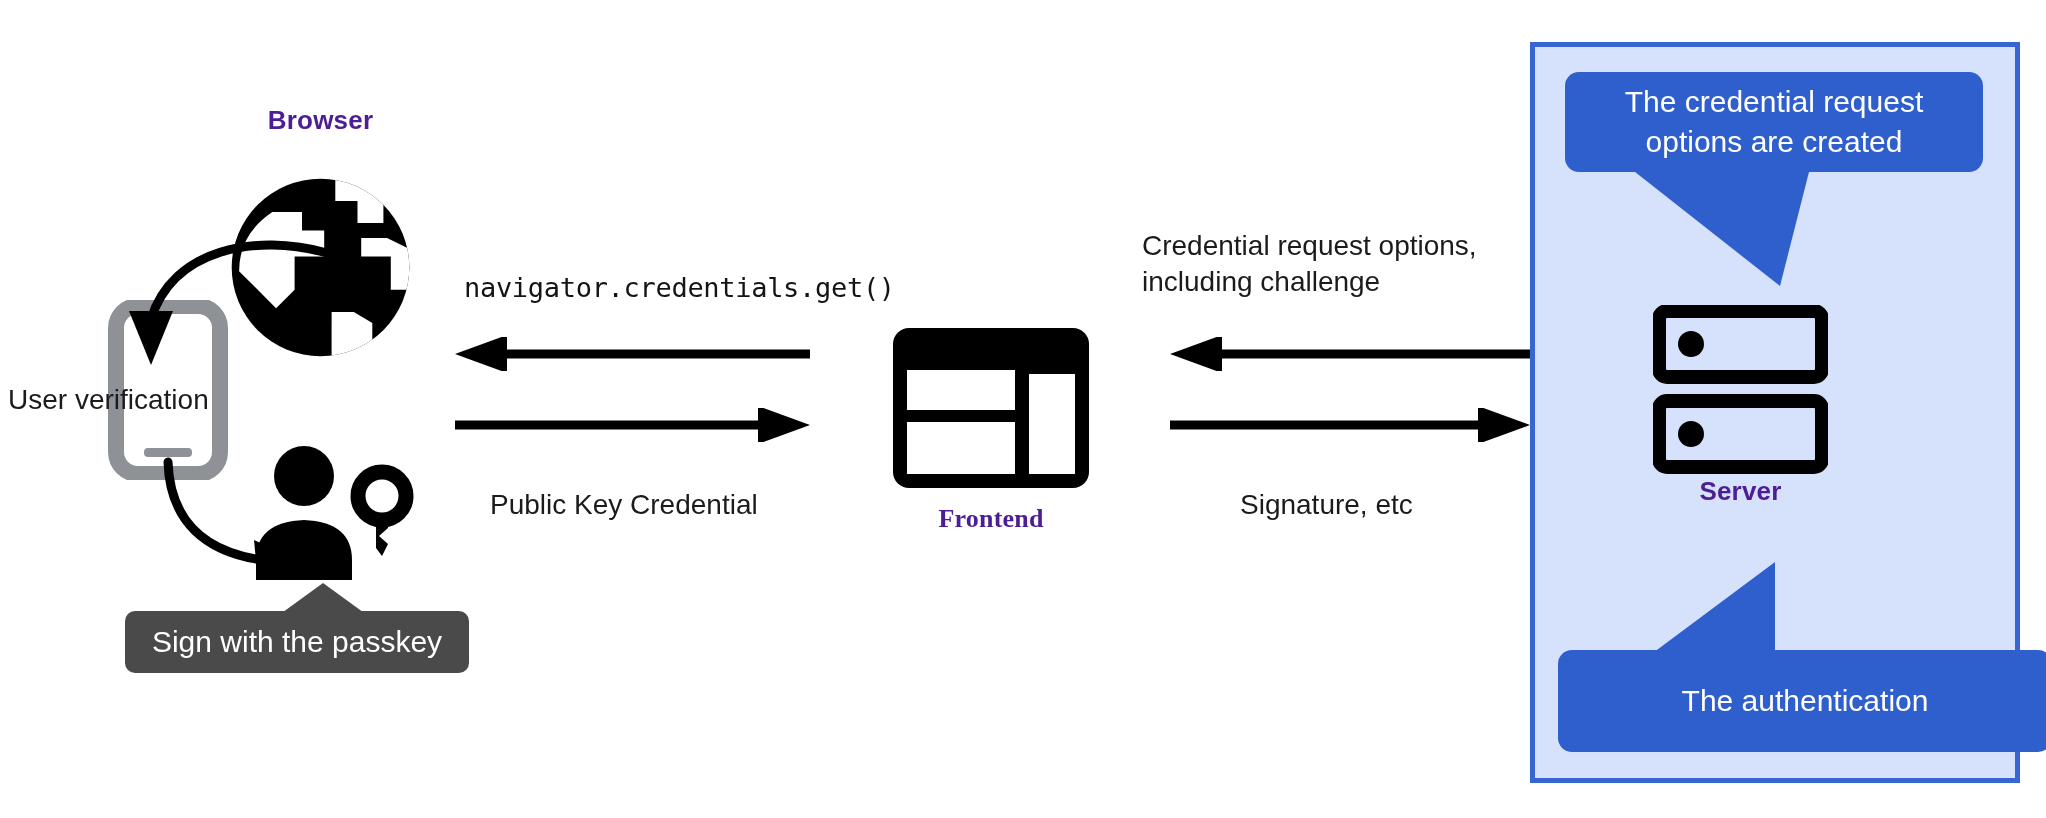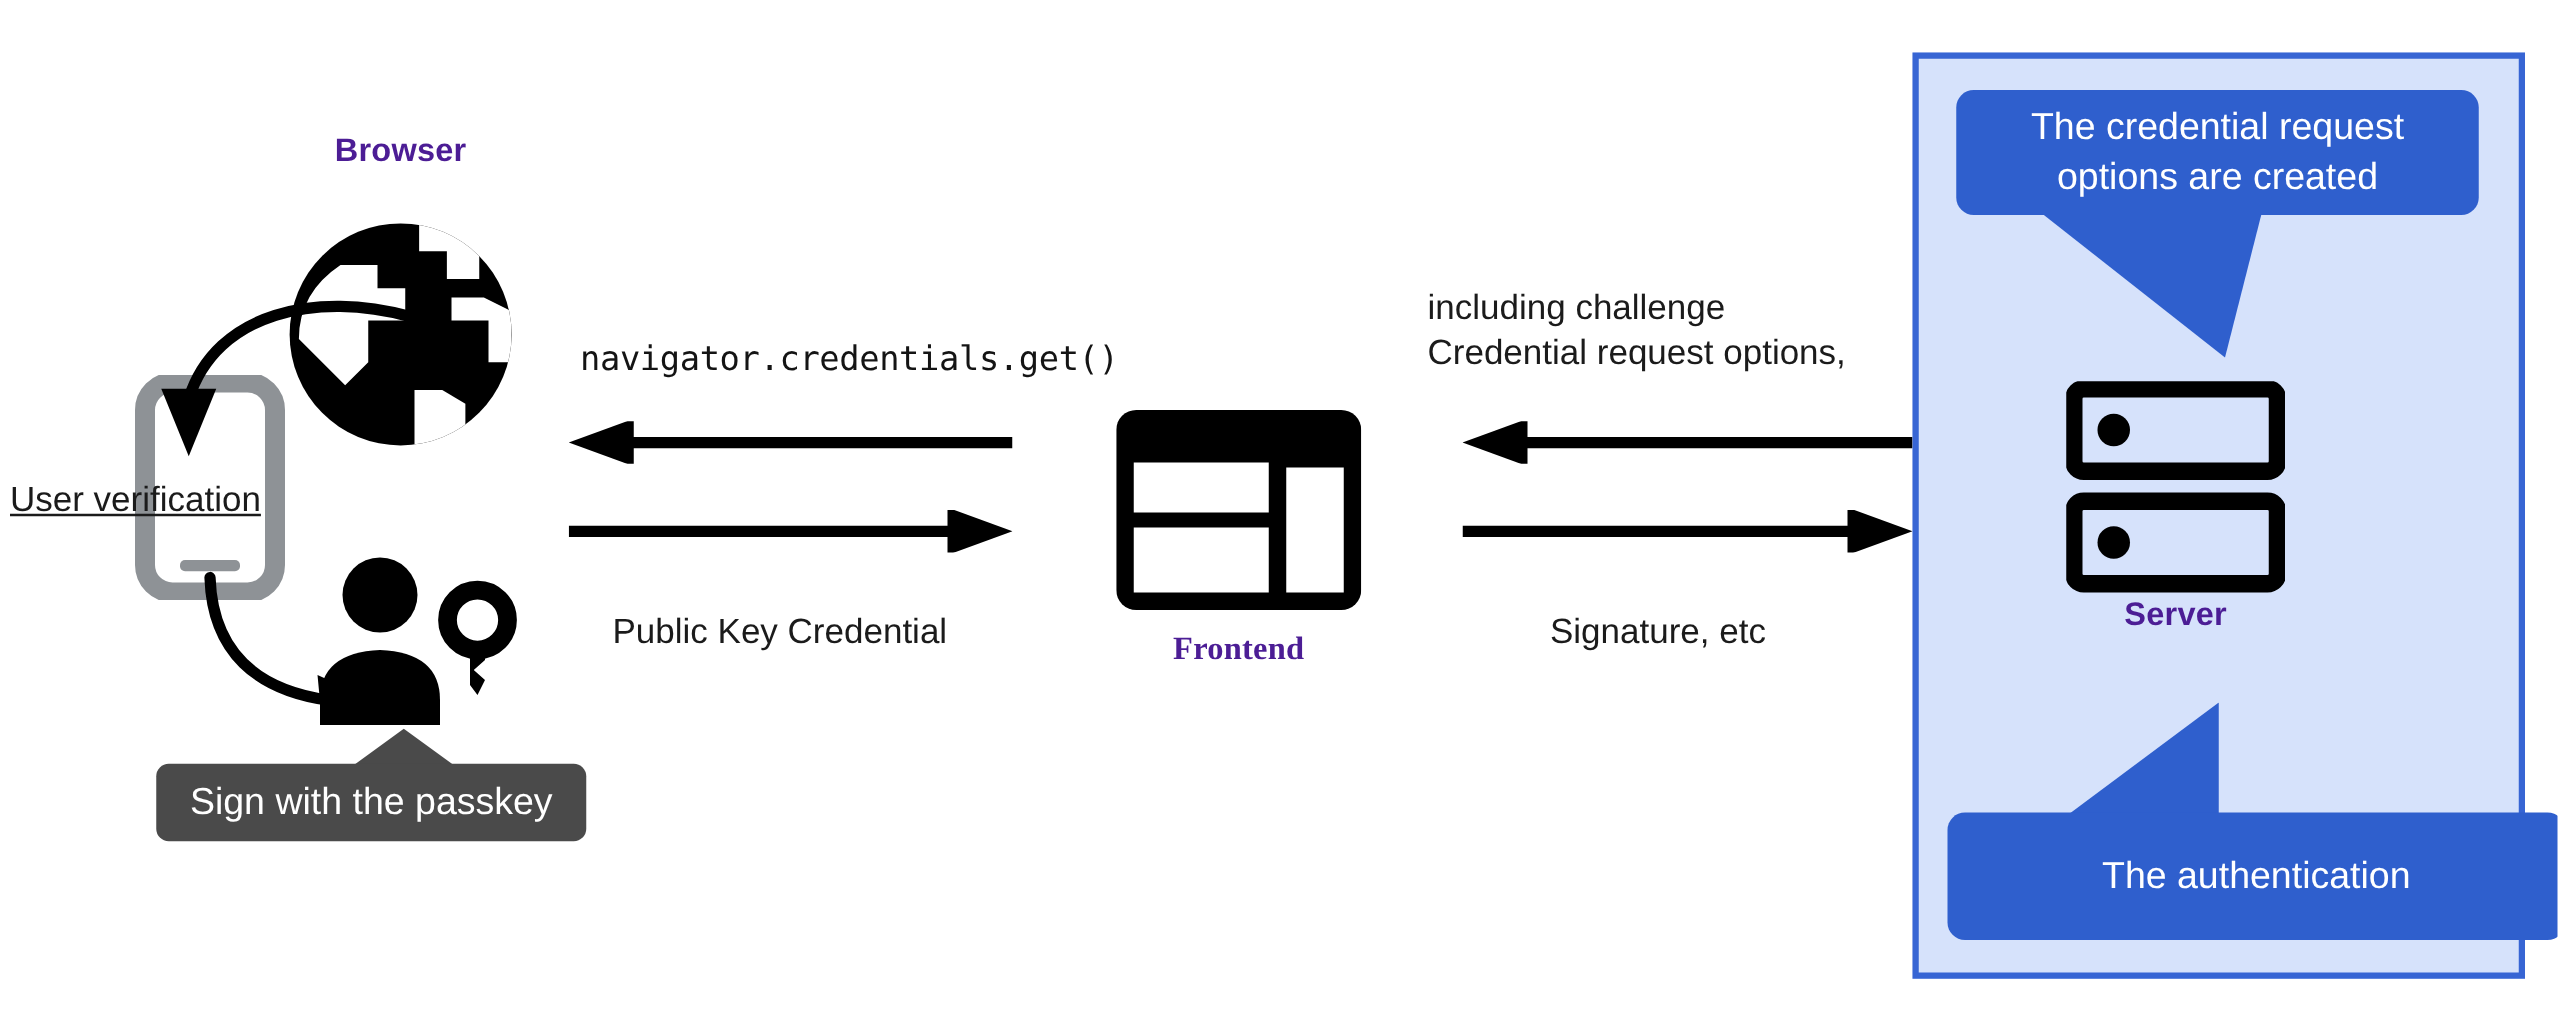--- a/index.html
+++ b/index.html
@@ -108,21 +108,21 @@
   <svg class="abs" id="phone-icon" viewBox="0 0 120 180">
     <rect x="8" y="6" width="104" height="168" rx="22" ry="22" fill="none" stroke="#8e9296" stroke-width="16"></rect>
     <rect x="36" y="148" width="48" height="9" rx="4" ry="4" fill="#8e9296"></rect>
   </svg>
 
   <svg class="abs" id="curve-top" viewBox="0 0 240 150">
     <path d="M232,18 C160,-2 78,14 56,84" fill="none" stroke="#000" stroke-width="9" stroke-linecap="round"></path>
     <polygon points="56,130 34,76 78,76" fill="#000"></polygon>
   </svg>
 
-  <div class="abs flow-label nowrap" style="left:8px;top:382px;text-decoration:underline;">User verification</div>
+  <div class="abs flow-label nowrap" style="left:8px;top:382px;">User verification</div>
 
   <svg class="abs" id="curve-bottom" viewBox="0 0 250 140">
     <path d="M18,22 C20,82 56,112 112,120" fill="none" stroke="#000" stroke-width="9" stroke-linecap="round"></path>
     <polygon points="162,126 104,100 108,142" fill="#000"></polygon>
   </svg>
 
   <svg class="abs" id="person-icon" viewBox="0 0 165 140">
     <circle cx="52" cy="36" r="30" fill="#000"></circle>
     <path d="M4,140 L4,120 Q4,82 52,80 Q100,82 100,120 L100,140 Z" fill="#000"></path>
     <circle cx="130" cy="56" r="24" fill="none" stroke="#000" stroke-width="15"></circle>
@@ -150,22 +150,22 @@
   </svg>
 
   <svg class="abs arrow-svg" style="left:455px;top:408px;width:355px;height:34px;" viewBox="0 0 355 34">
     <line x1="0" y1="17" x2="309" y2="17" stroke="#000" stroke-width="9"></line>
     <polygon points="355,17 303,-2 303,36" fill="#000"></polygon>
   </svg>
 
   <div class="abs flow-label nowrap" style="left:490px;top:487px;">Public Key Credential</div>
 
   <div class="abs flow-label" style="left:1142px;top:228px;width:400px;">
+    <div>Credential request options,</div>
     <div>including challenge</div>
-    <div>Credential request options,</div>
   </div>
 
   <svg class="abs arrow-svg" style="left:1170px;top:337px;width:360px;height:34px;" viewBox="0 0 360 34">
     <line x1="46" y1="17" x2="360" y2="17" stroke="#000" stroke-width="9"></line>
     <polygon points="0,17 52,-2 52,36" fill="#000"></polygon>
   </svg>
 
   <svg class="abs arrow-svg" style="left:1170px;top:408px;width:360px;height:34px;" viewBox="0 0 360 34">
     <line x1="0" y1="17" x2="314" y2="17" stroke="#000" stroke-width="9"></line>
     <polygon points="360,17 308,-2 308,36" fill="#000"></polygon>

